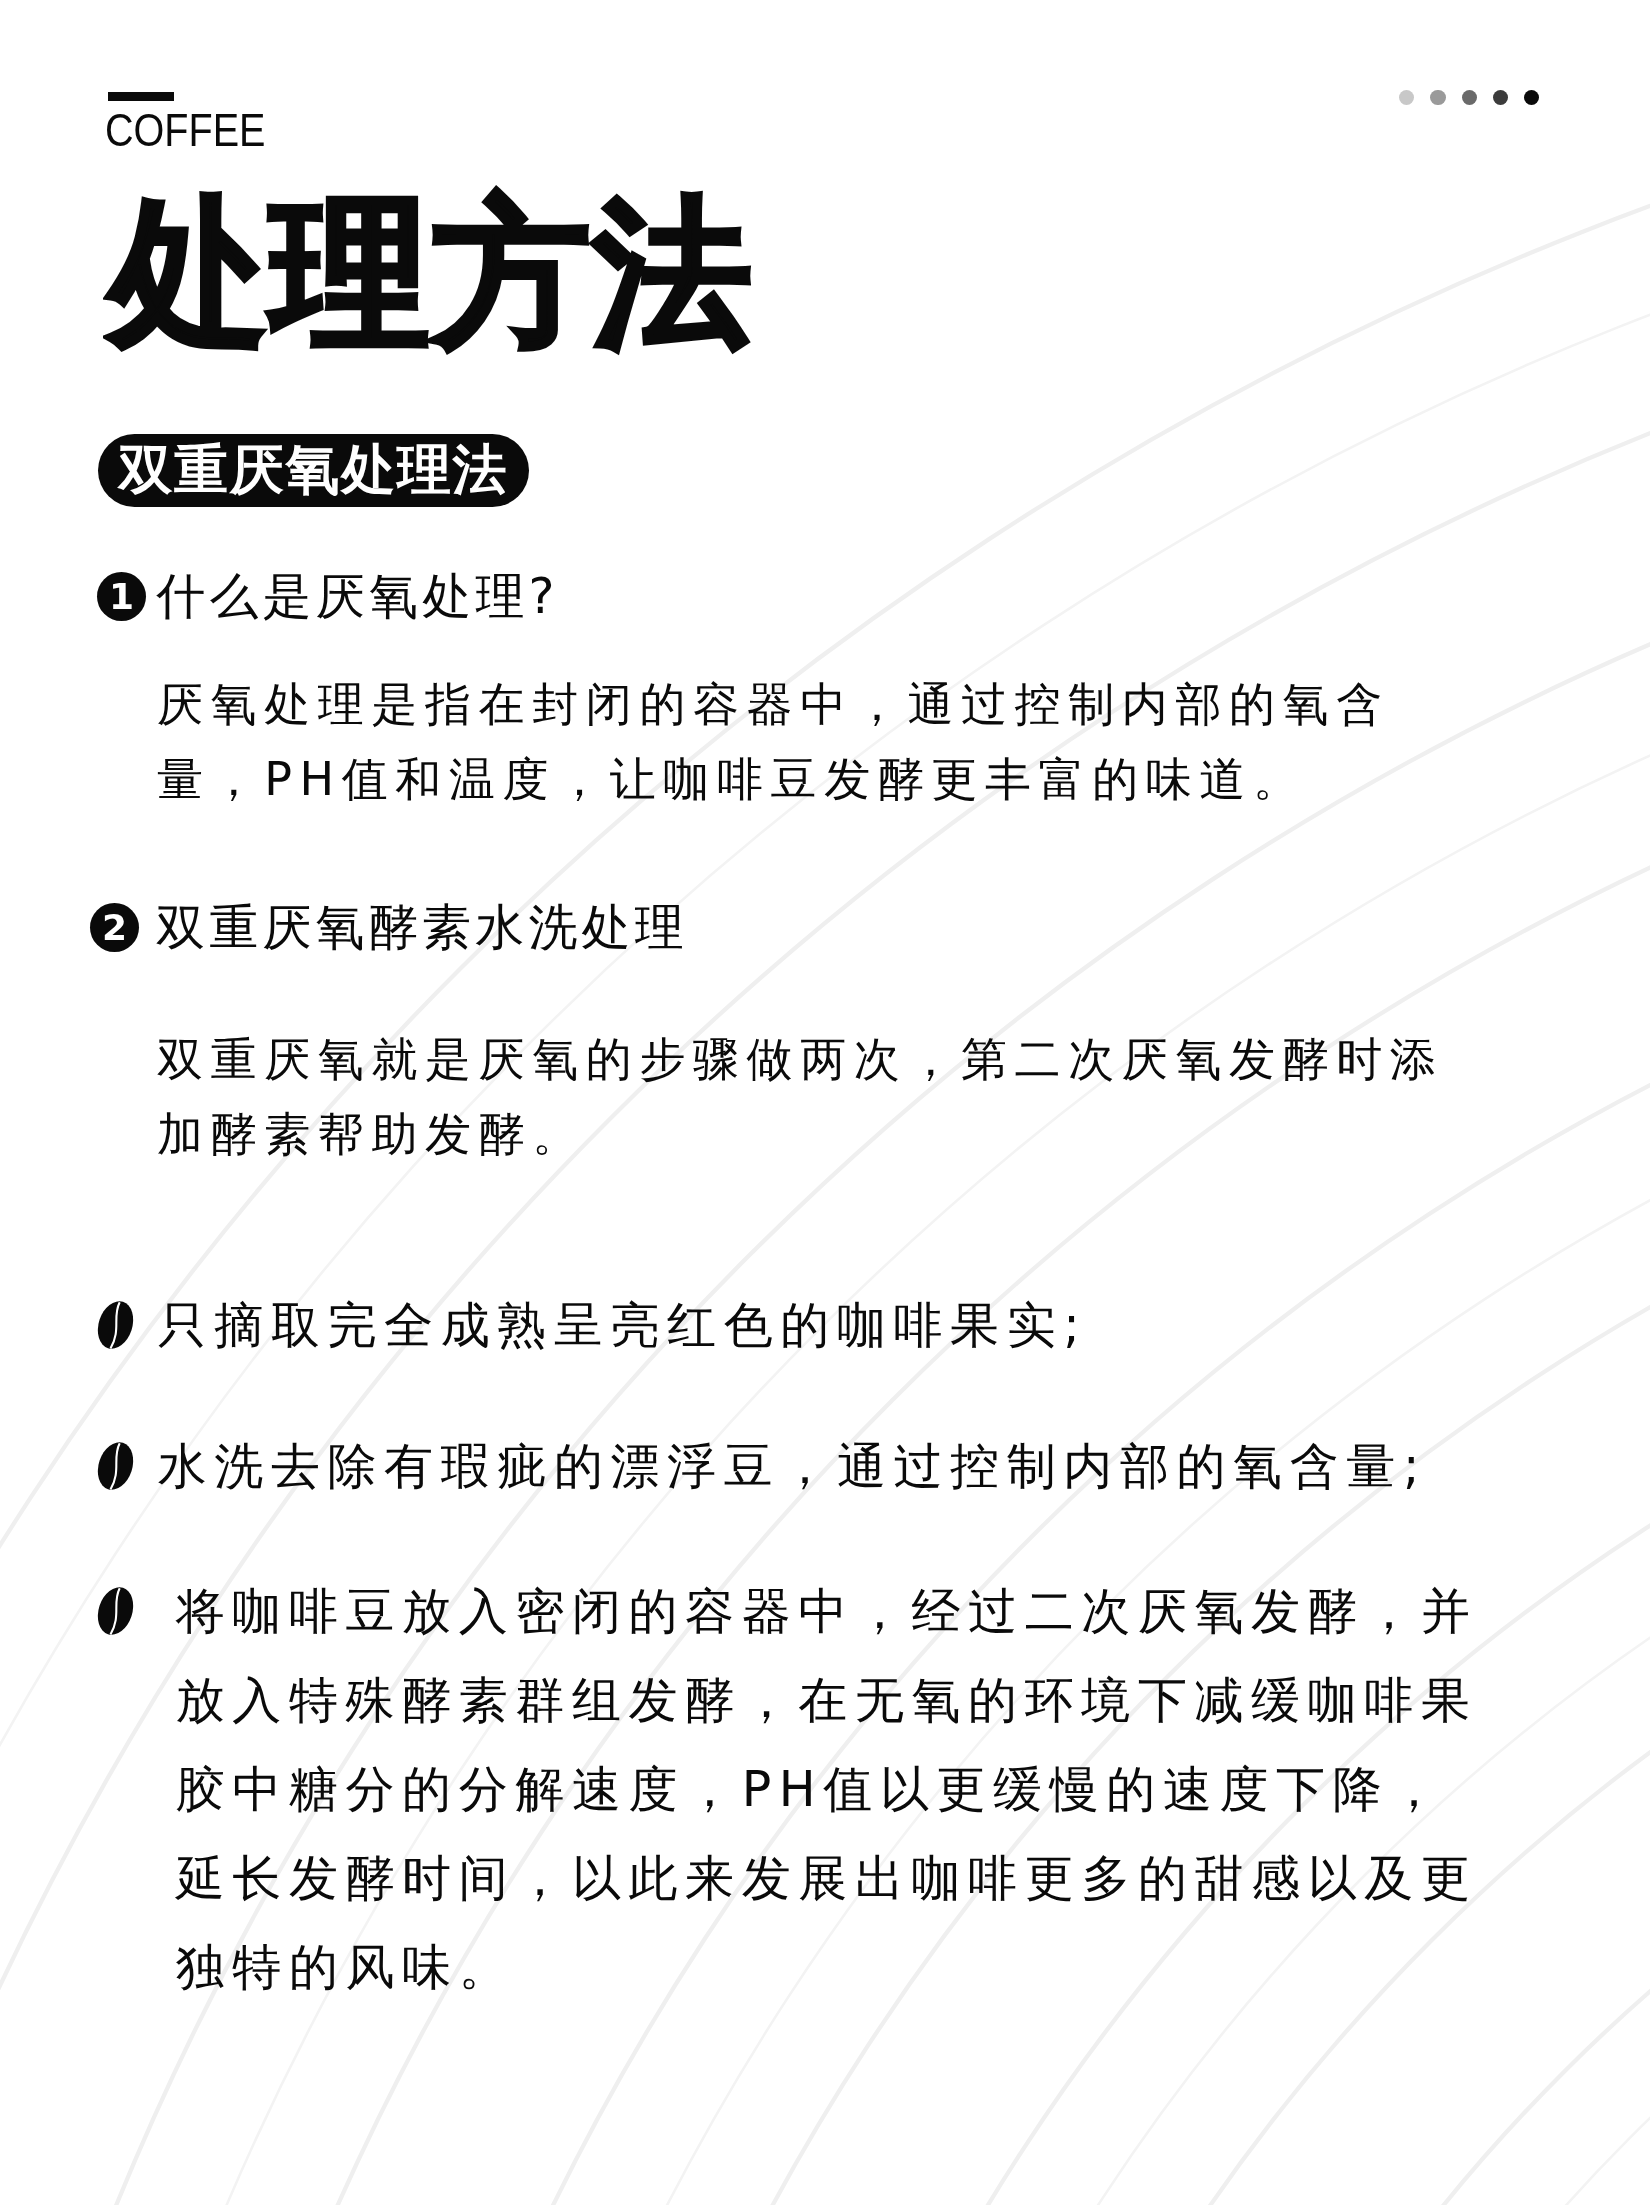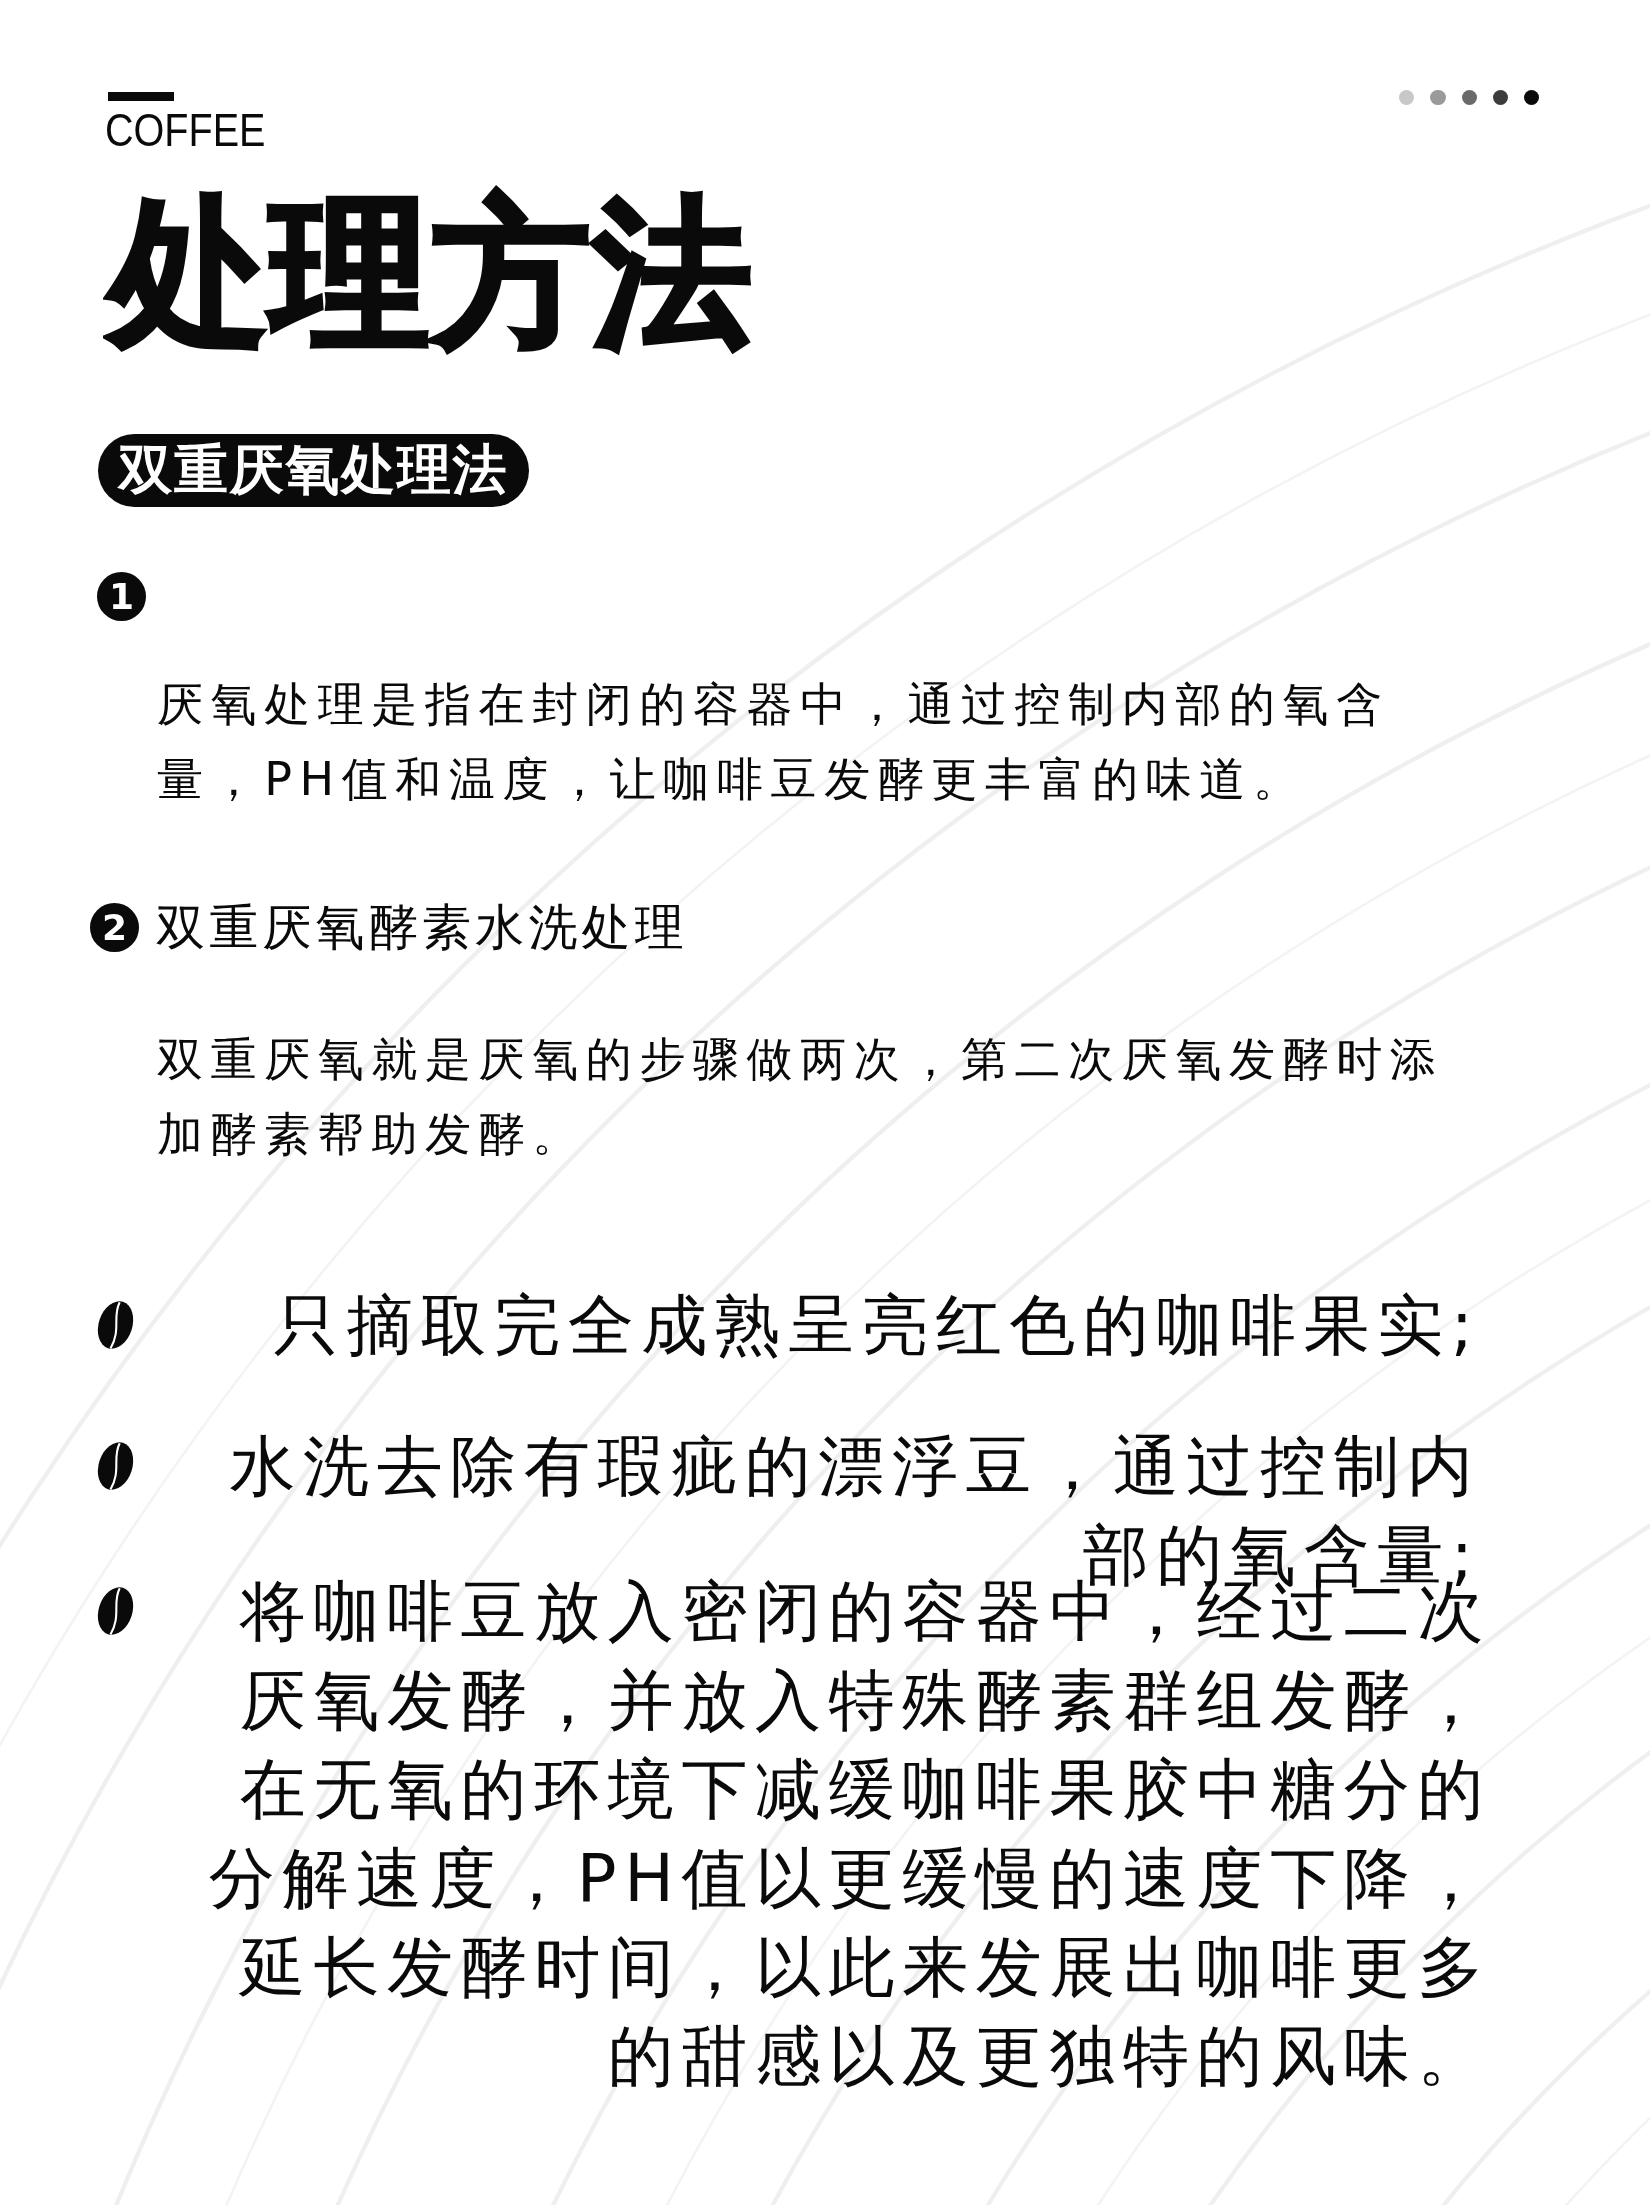--- a/index.html
+++ b/index.html
@@ -23,21 +23,21 @@
   .pill { left: 98px; top: 434px; height: 73px; padding: 0 20.4px; border-radius: 39px; background: #0a0a0a; color: #fff; display: flex; align-items: center; font-size: 54px; font-weight: bold; letter-spacing: 1.7px; }
 
   .sec-head { display: flex; align-items: center; }
   .num { width: 49px; height: 49px; border-radius: 50%; background: #0a0a0a; color: #fff; display: flex; align-items: center; justify-content: center; font-size: 36px; font-weight: bold; flex-shrink: 0; }
   .sec-title { font-size: 49px; letter-spacing: 4.2px; line-height: 1; }
 
   .body-text { left: 157px; width: 1323px; font-size: 46px; line-height: 75px; letter-spacing: 7.6px; }
 
   .bullet { left: 92px; width: 1399px; display: flex; align-items: flex-start; }
   .bean { width: 47px; height: 54px; flex-shrink: 0; margin-right: 18.7px; }
-  .bullet-text { font-size: 66px; line-height: 89px; letter-spacing: 7.6px; width: 1323px; text-align: right; }
+  .bullet-text { font-size: 49px; line-height: 89px; letter-spacing: 7.6px; width: 1323px; }
 </style>
 </head>
 <body>
 
 <svg class="bg-arcs" viewBox="0 0 1946 2600" xmlns="http://www.w3.org/2000/svg">
   <g fill="none" stroke="#efefef" stroke-width="5">
     <circle cx="3300" cy="3900" r="3900"></circle>
     <circle cx="3300" cy="3900" r="3650"></circle>
     <circle cx="3300" cy="3900" r="3420"></circle>
     <circle cx="3300" cy="3900" r="3180"></circle>
@@ -69,20 +69,21 @@
 </div>
 
 <h1 class="layer title" style="margin:0">处理方法</h1>
 
 <div class="layer pill">
   <span>双重厌氧处理法</span>
 </div>
 
 <div class="layer sec-head" style="left:97px; top:572px;">
   <span class="num">1</span>
+  <span class="sec-title" style="margin-left:10.2px;">什么是厌氧处理?</span>
 </div>
 <div class="layer body-text" style="top:667px;">厌氧处理是指在封闭的容器中，通过控制内部的氧含量，PH值和温度，让咖啡豆发酵更丰富的味道。</div>
 
 <div class="layer sec-head" style="left:90px; top:903px;">
   <span class="num">2</span>
   <span class="sec-title" style="margin-left:17px;text-align:center;">双重厌氧酵素水洗处理</span>
 </div>
 <div class="layer body-text" style="top:1022px;">双重厌氧就是厌氧的步骤做两次，第二次厌氧发酵时添加酵素帮助发酵。</div>
 
 <div class="layer bullet" style="top:1281px;">

